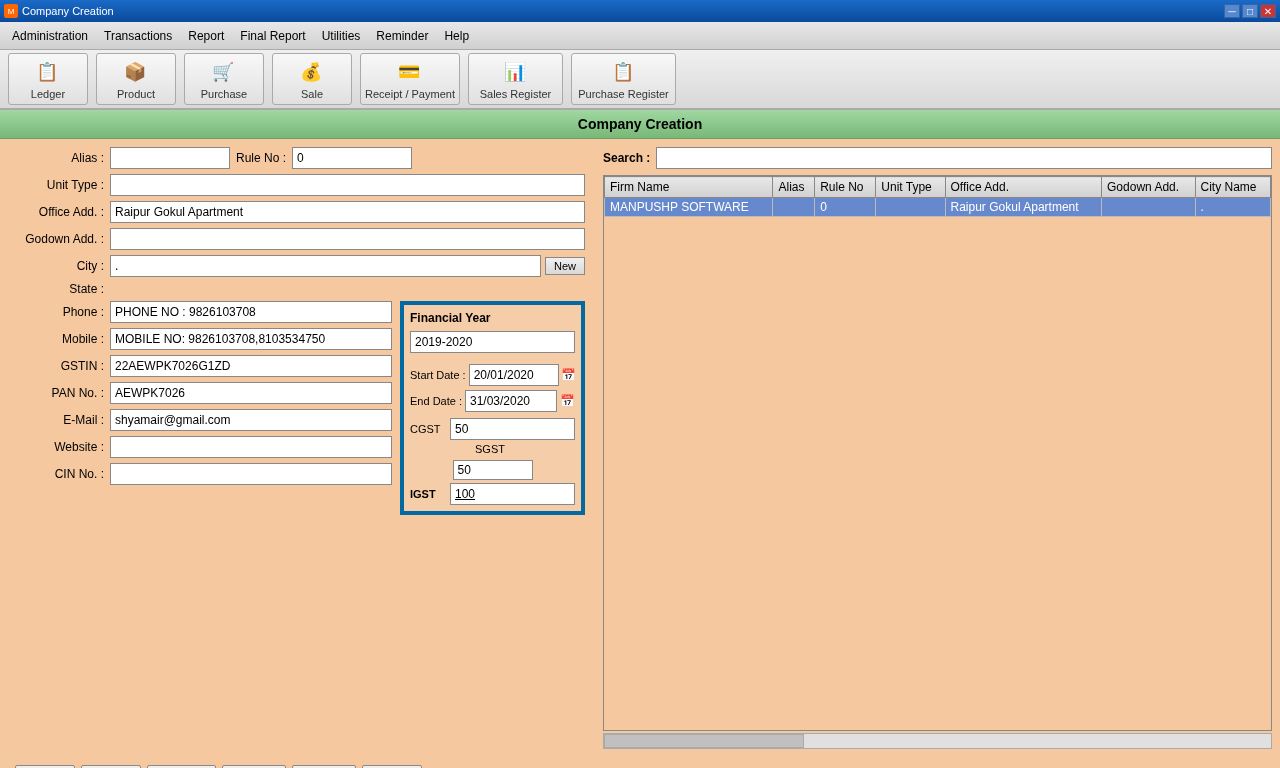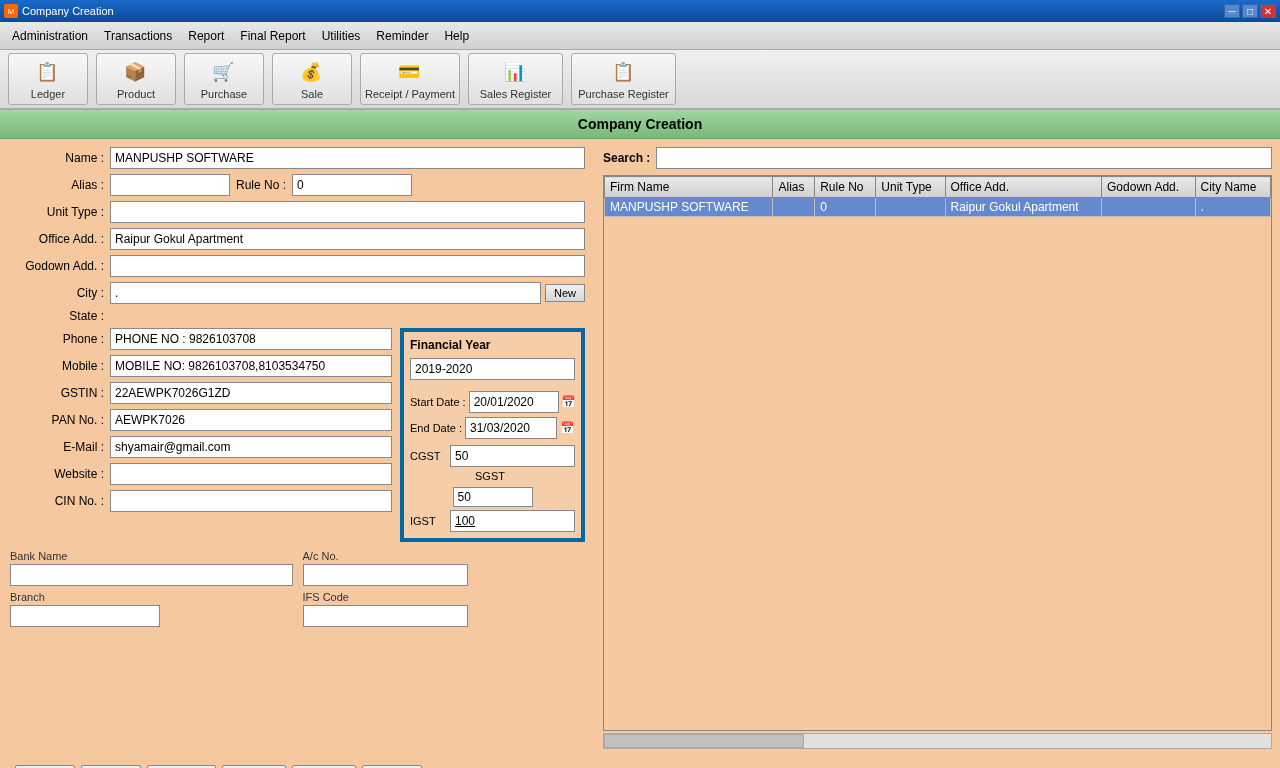--- a/index.html
+++ b/index.html
@@ -253,24 +253,20 @@
     <span class="toolbar-label">Purchase Register</span>
   </div>
 </div>
 
 <div class="section-title">Company Creation</div>
 
 <div class="main-content">
 
   <div style="width:595px; background:#f5c8a0; padding:8px 10px; overflow-y:auto;">
 
-    <div class="form-row">
-      <span class="form-label">Name :</span>
-      <input class="form-input" type="text" value="MANPUSHP SOFTWARE" style="">
-    </div>
 
     <div class="form-row">
       <span class="form-label">Alias :</span>
       <input class="form-input-short" type="text" value="" style="">
       <span style="padding:0 6px;">Rule No :</span>
       <input class="form-input-short" type="text" value="0" style="">
     </div>
 
     <div class="form-row">
       <span class="form-label">Unit Type :</span>
@@ -356,46 +352,26 @@
         
         <div style="display:flex; align-items:center; margin-bottom:3px; gap:5px;">
           <span style="width:35px; font-size:11px;">CGST</span>
           <input class="form-input" type="text" style="width: 80px;" value="50">
         </div>
         <div style="display:flex; align-items:center; margin-bottom:3px; gap:5px;flex-direction:column;">
           <span style="width:35px; font-size:11px;">SGST</span>
           <input class="form-input" type="text" style="width: 80px;" value="50">
         </div>
         <div style="display:flex; align-items:center; gap:5px;">
-          <span style="width:35px; font-size:11px;">IGST</span>
+          <span style="width:35px; font-size:11px;font-weight:bold;">IGST</span>
           <input class="form-input" type="text" style="width: 80px; text-decoration: underline;" value="100">
         </div>
       </div>
     </div>
 
-    <div style="display:flex; gap:10px; margin-top:8px;">
-      <div style="flex:1;">
-        <div class="bank-label">Bank Name</div>
-        <div style="display:flex; align-items:center;">
-          <select class="form-input" style="width:150px;">
-            <option></option>
-          </select>
-        </div>
-        <div style="height:5px;"></div>
-        <div class="bank-label">Branch</div>
-        <input class="form-input" type="text" style="width: 150px;">
-      </div>
-      <div style="flex:1;">
-        <div class="bank-label">A/c No.</div>
-        <input class="form-input" type="text" style="width: 165px;">
-        <div style="height:5px;"></div>
-        <div class="bank-label">IFS Code</div>
-        <input class="form-input" type="text" style="width: 165px;">
-      </div>
-    </div>
 
   </div>
 
   <div class="right-panel">
 
     <div class="search-row">
       <span class="search-label">Search :</span>
       <input class="search-input" type="text" value="" style="">
     </div>
 

